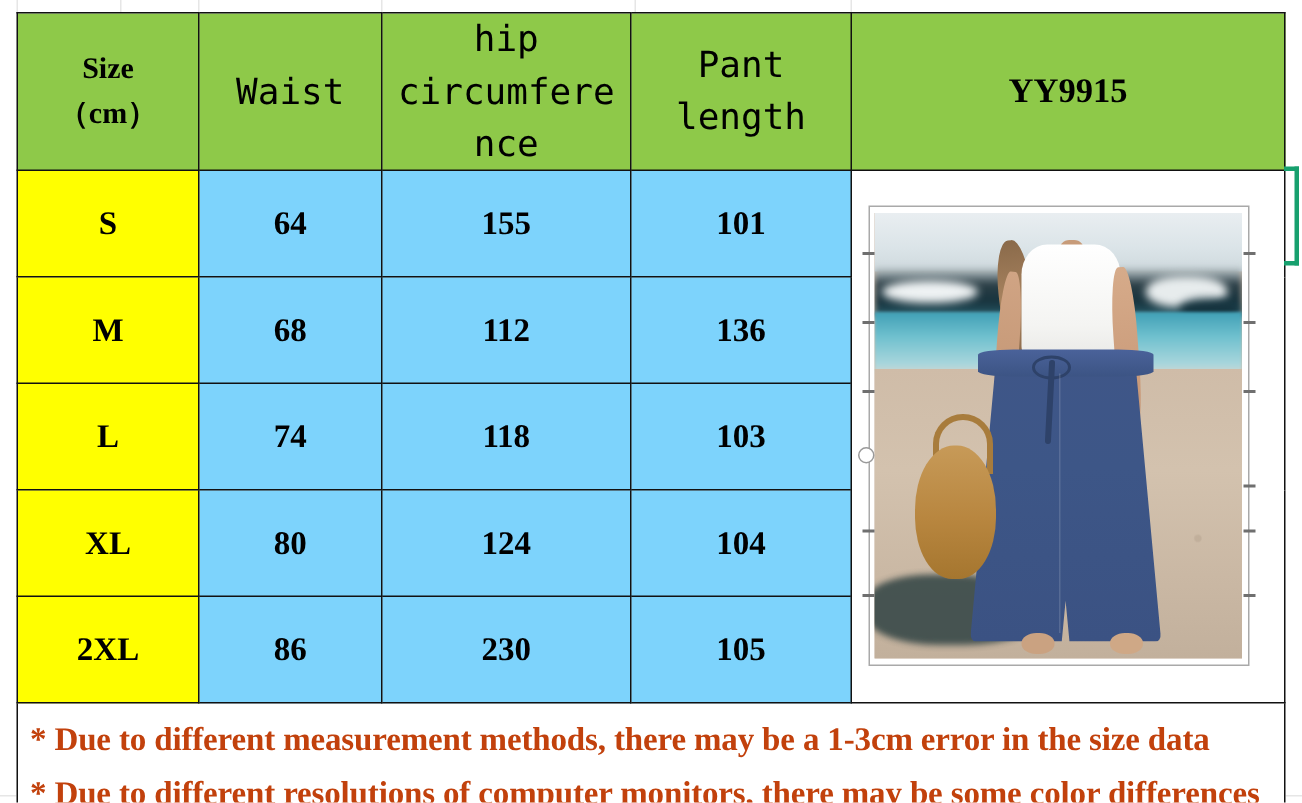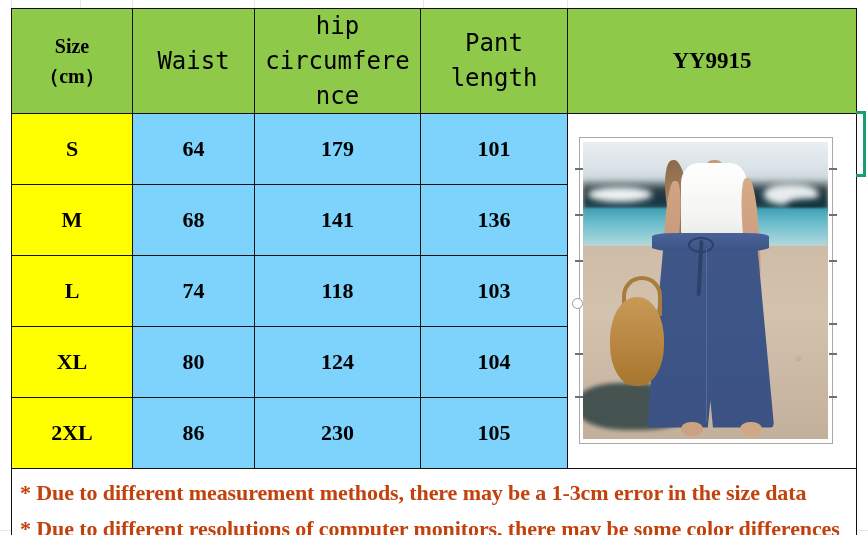--- a/index.html
+++ b/index.html
@@ -302,21 +302,21 @@
           <div class="hdr-mono">Pant length</div>
         </td>
         <td>
           <div class="hdr-code">YY9915</div>
         </td>
       </tr>
 
       <tr class="data">
         <td class="size-cell">S</td>
         <td class="num-cell">64</td>
-        <td class="num-cell">179</td>
+        <td class="num-cell">155</td>
         <td class="num-cell">101</td>
         <td class="img-cell" rowspan="5">
           <div class="photo-frame">
             <div class="photo">
               <div class="ph-sky"></div>
               <div class="ph-far"></div>
               <div class="ph-boat1"></div>
               <div class="ph-boat2"></div>
               <div class="ph-boat3"></div>
               <div class="ph-sea"></div>
@@ -351,21 +351,21 @@
             <div class="handle h-v" style="right:-5px; top:185px"></div>
             <div class="handle h-v" style="right:-5px; top:215px"></div>
             <div class="handle h-v" style="right:-5px; top:258px"></div>
           </div>
         </td>
       </tr>
 
       <tr class="data">
         <td class="size-cell">M</td>
         <td class="num-cell">68</td>
-        <td class="num-cell">141</td>
+        <td class="num-cell">112</td>
         <td class="num-cell">136</td>
       </tr>
       <tr class="data">
         <td class="size-cell">L</td>
         <td class="num-cell">74</td>
         <td class="num-cell">118</td>
         <td class="num-cell">103</td>
       </tr>
       <tr class="data">
         <td class="size-cell">XL</td>

